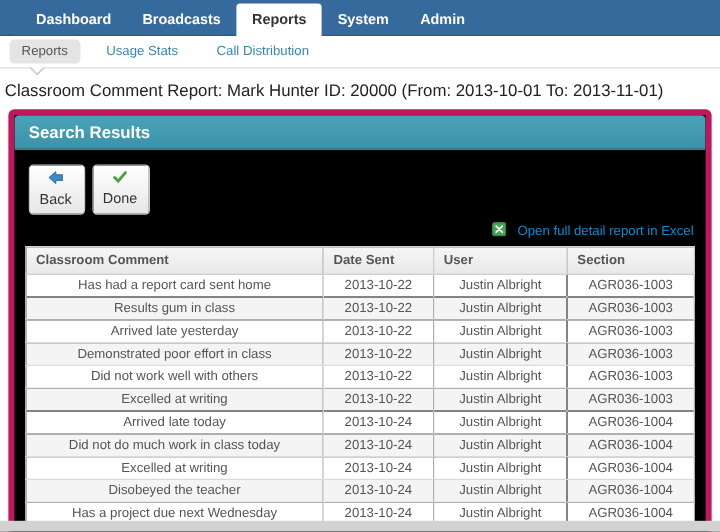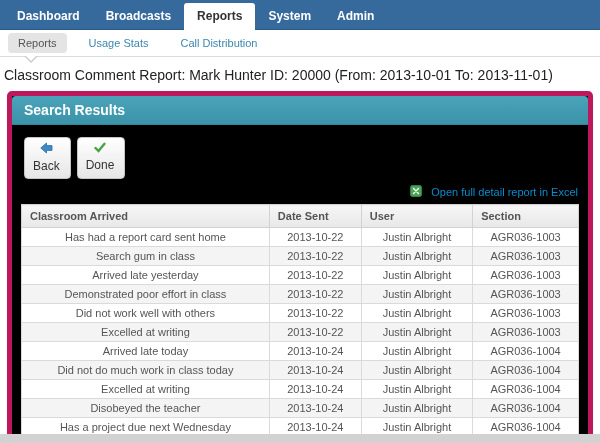--- a/index.html
+++ b/index.html
@@ -10,21 +10,21 @@
     position: relative;
     overflow: hidden;
   }
 
   
   .topnav {
     background: #36699c;
     height: 30px;
     display: flex;
     align-items: flex-end;
-    padding-left: 4px;
+    padding-left: 17px;
     box-shadow: inset 0 -1px 0 #2d5987;
     position: relative;
     z-index: 5;
   }
   .nav-tab {
     color: #fff;
     font-size: 12px;
     font-weight: bold;
     padding: 0 13px;
     line-height: 27px;
@@ -234,36 +234,36 @@
 
     <table class="results">
       <colgroup>
         <col style="width:44.5%">
           <col style="width:16.5%">
           <col style="width:20%">
           <col style="width:19%">
       </colgroup>
       <thead>
         <tr>
-          <th>Classroom Arrived</th>
+          <th>Classroom Comment</th>
           <th>Date Sent</th>
           <th>User</th>
           <th>Section</th>
         </tr>
       </thead>
       <tbody>
   <tr>
     <td>Has had a report card sent home</td>
     <td>2013-10-22</td>
     <td>Justin Albright</td>
     <td>AGR036-1003</td>
   </tr>
 
   <tr>
-    <td>Search gum in class</td>
+    <td>Results gum in class</td>
     <td>2013-10-22</td>
     <td>Justin Albright</td>
     <td>AGR036-1003</td>
   </tr>
 
   <tr>
     <td>Arrived late yesterday</td>
     <td>2013-10-22</td>
     <td>Justin Albright</td>
     <td>AGR036-1003</td>

